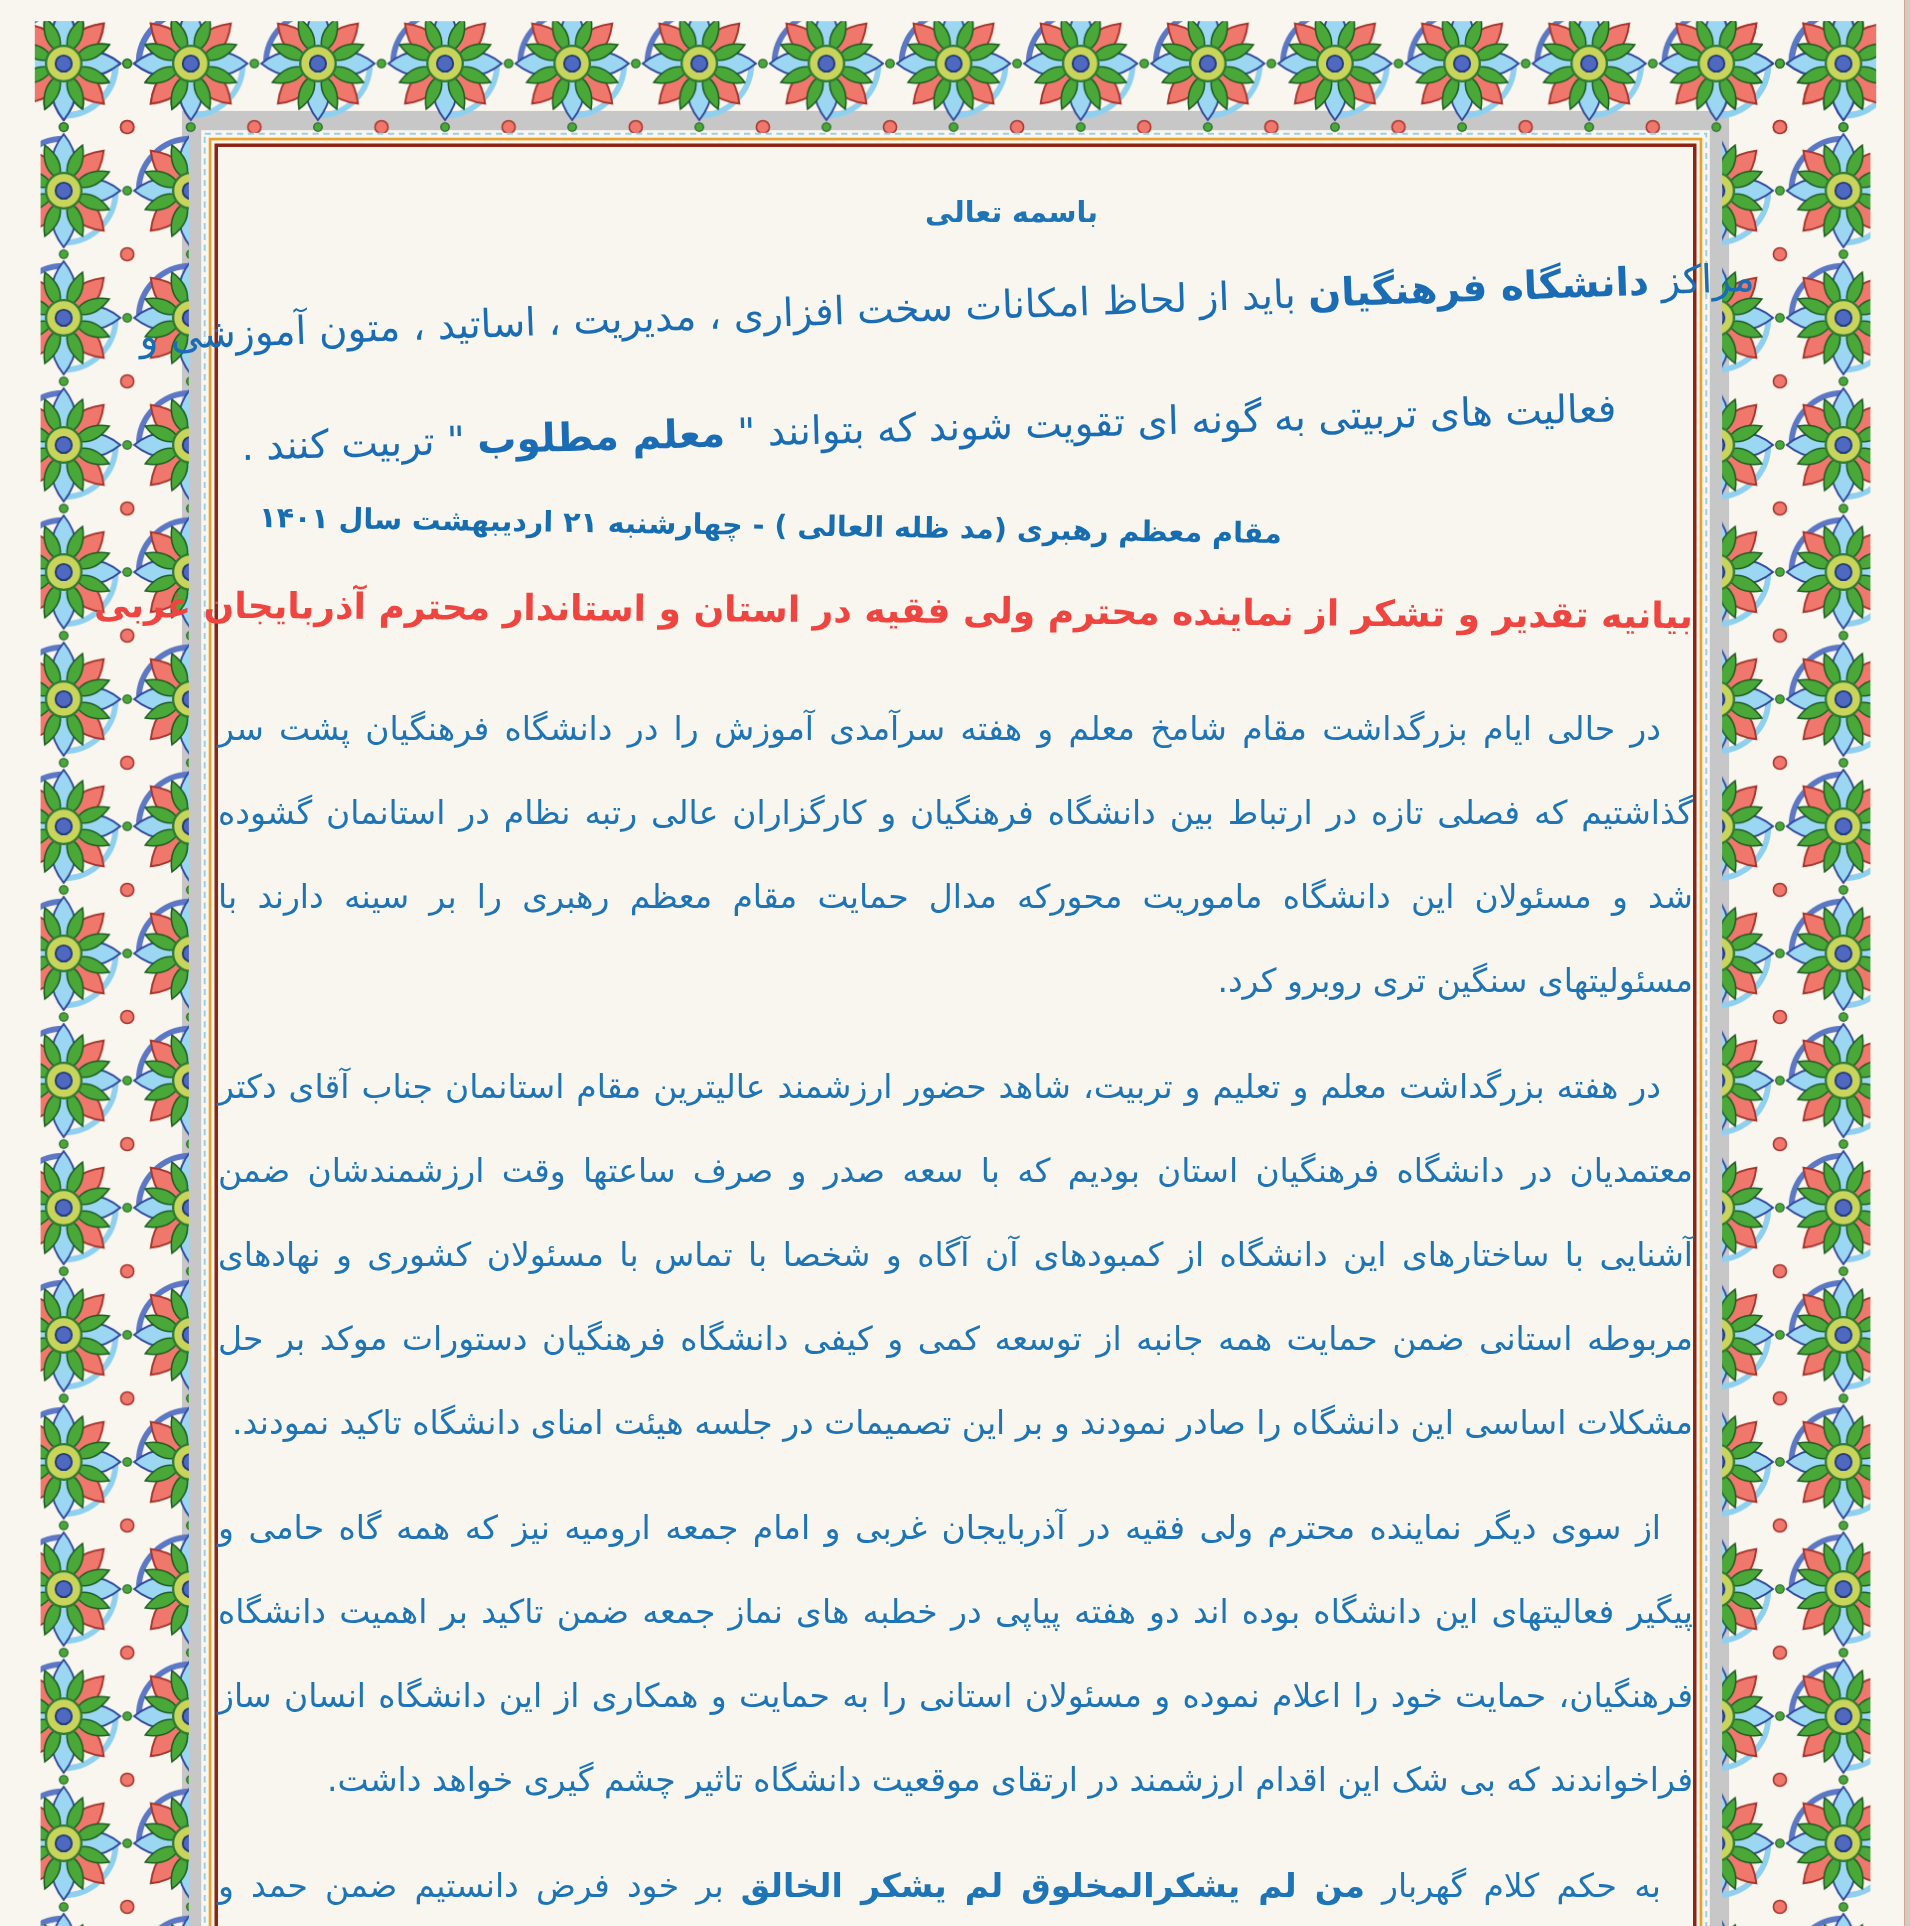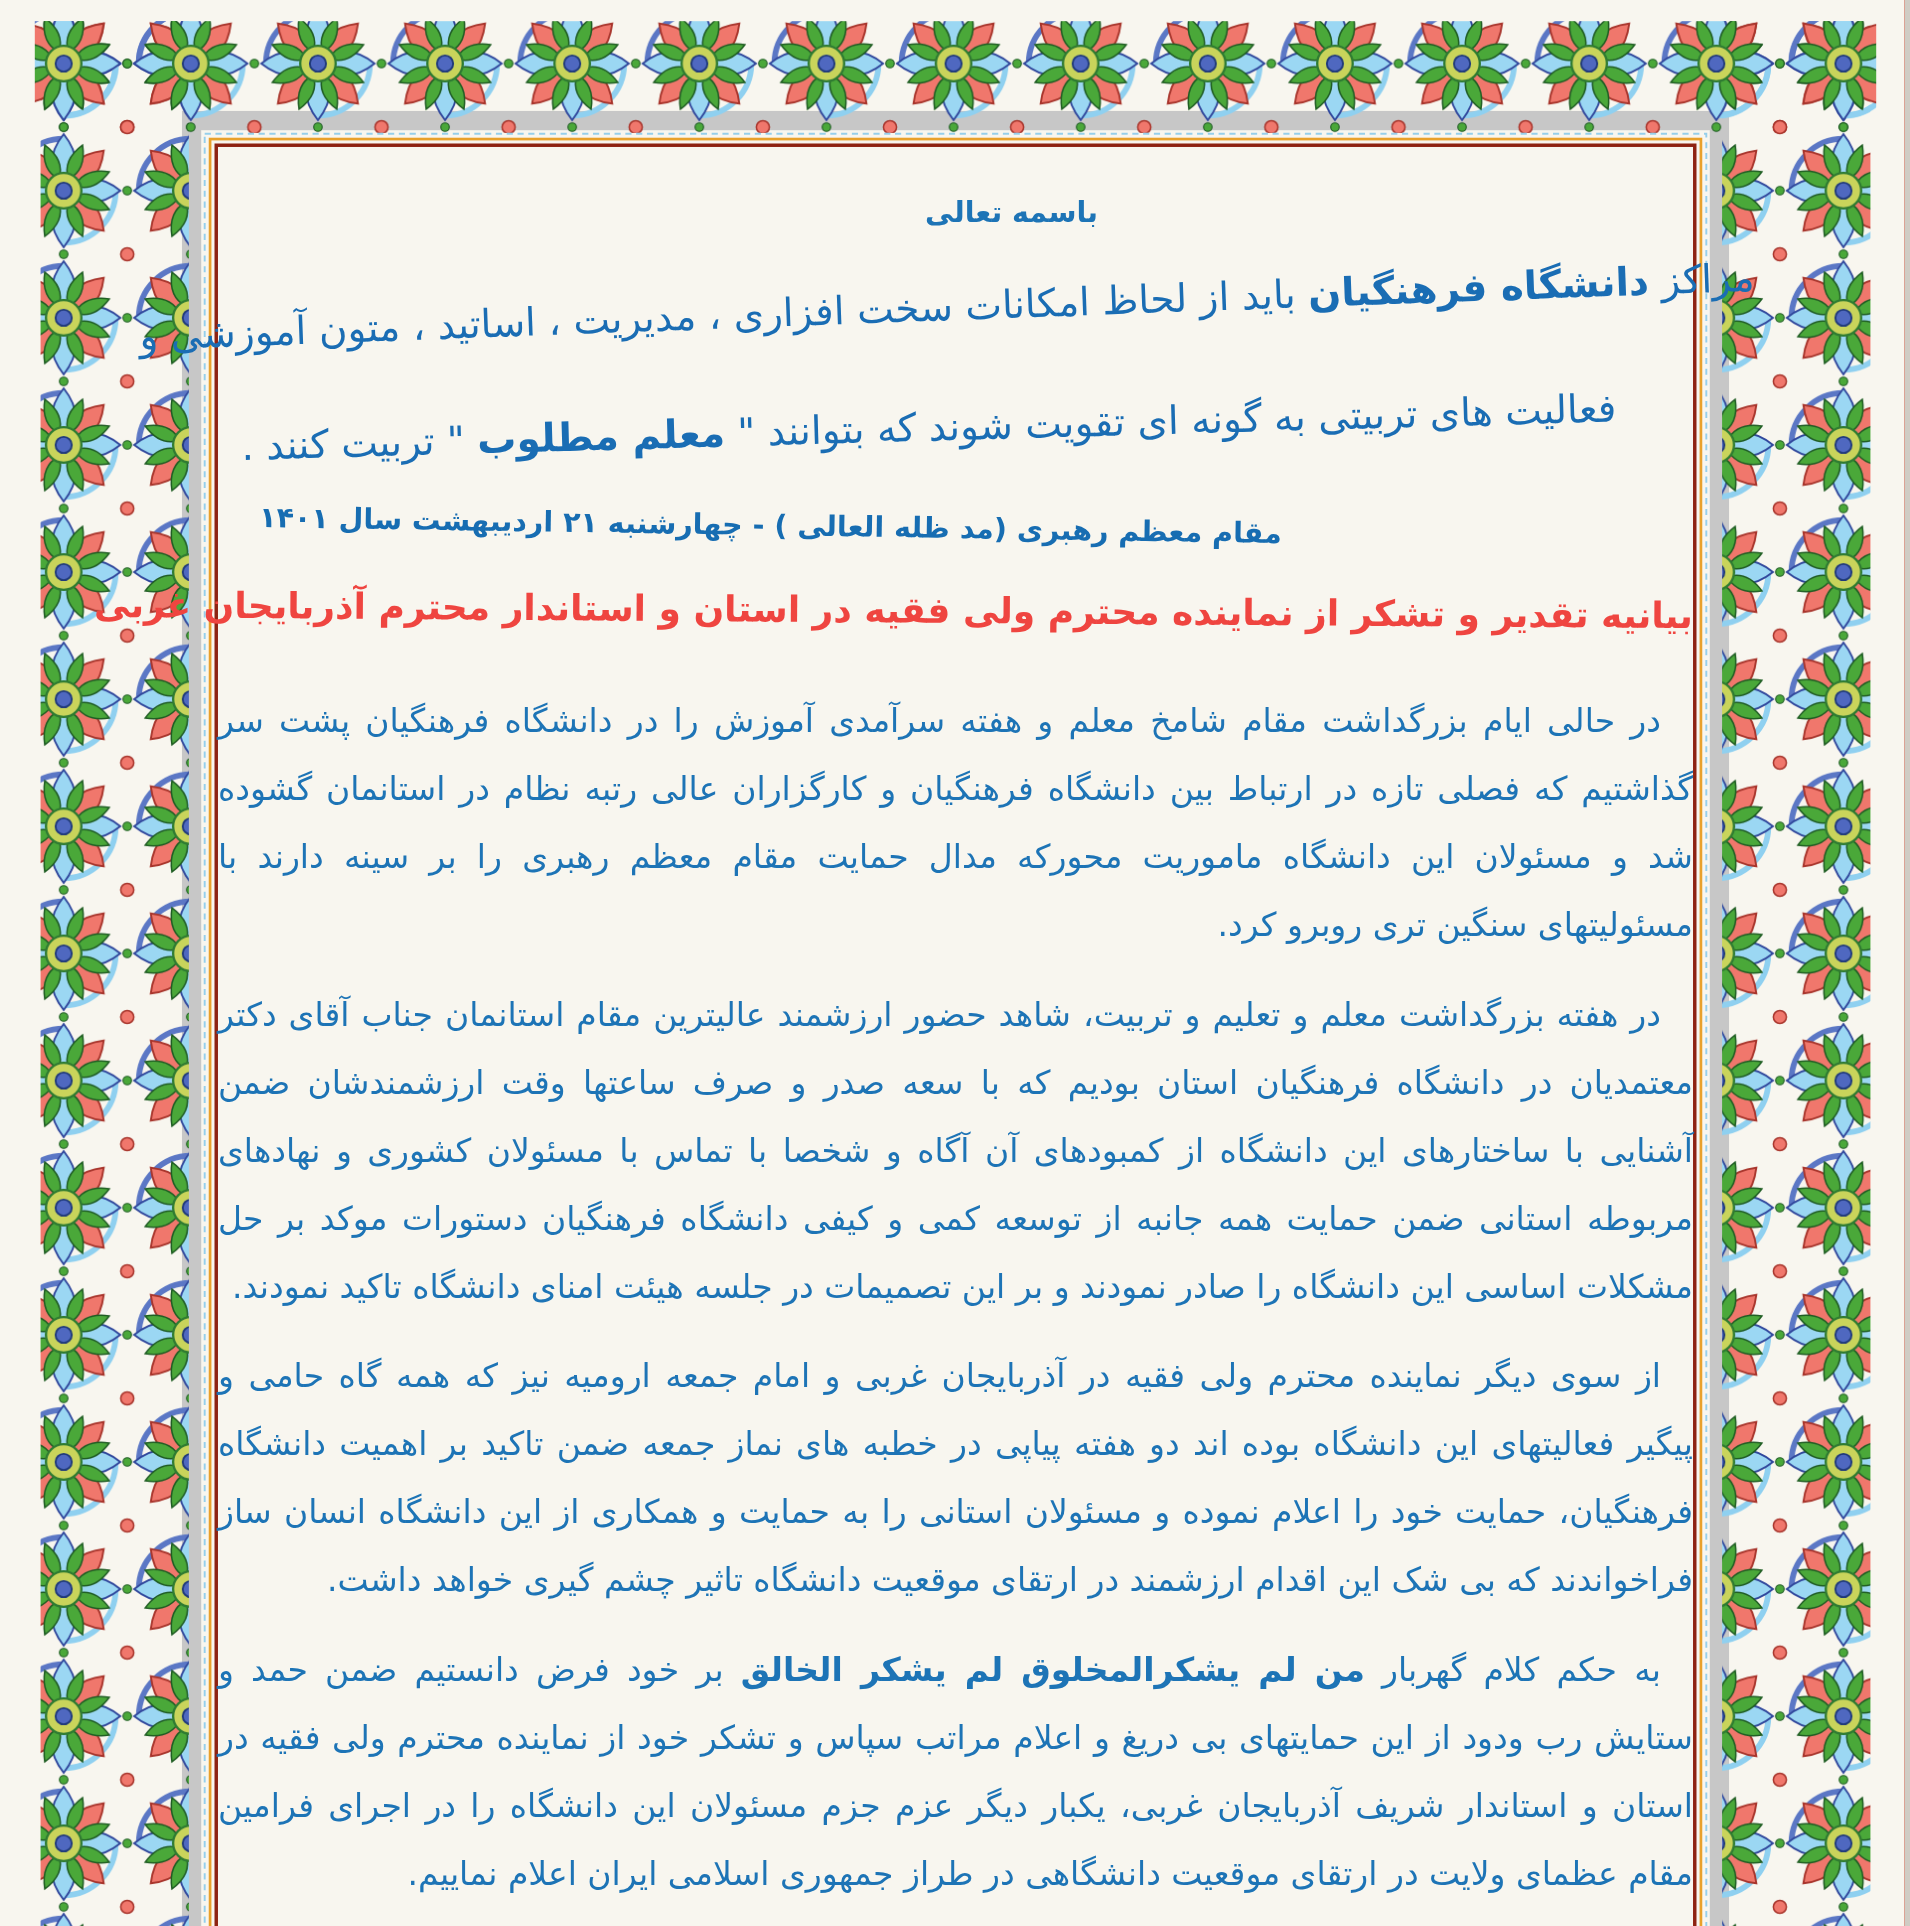--- a/index.html
+++ b/index.html
@@ -33,21 +33,21 @@
   .attrib{
     margin-top:56px;font-size:28.5px;font-weight:700;color:#176db2;
     text-align:center;padding-right:370px;transform:rotate(0.9deg);
     white-space:nowrap;
   }
   .headline{
     margin-top:45px;font-size:36px;font-weight:700;color:#ef4540;
     text-align:center;transform:rotate(0.4deg);white-space:nowrap;
   }
   .par{
-    margin:0 0 21.6px 0;font-size:33px;line-height:68px;color:#1d74b6;
+    margin:0 0 21.6px 0;font-size:33px;line-height:84px;color:#1d74b6;
     text-align:justify;text-indent:32px;
   }
   .par-first{margin-top:56px;}
 </style>
 </head>
 <body>
 
 <div class="page">
 
   <svg class="frame" width="1911" height="2702" viewBox="0 0 4960 7014" xmlns="http://www.w3.org/2000/svg">

